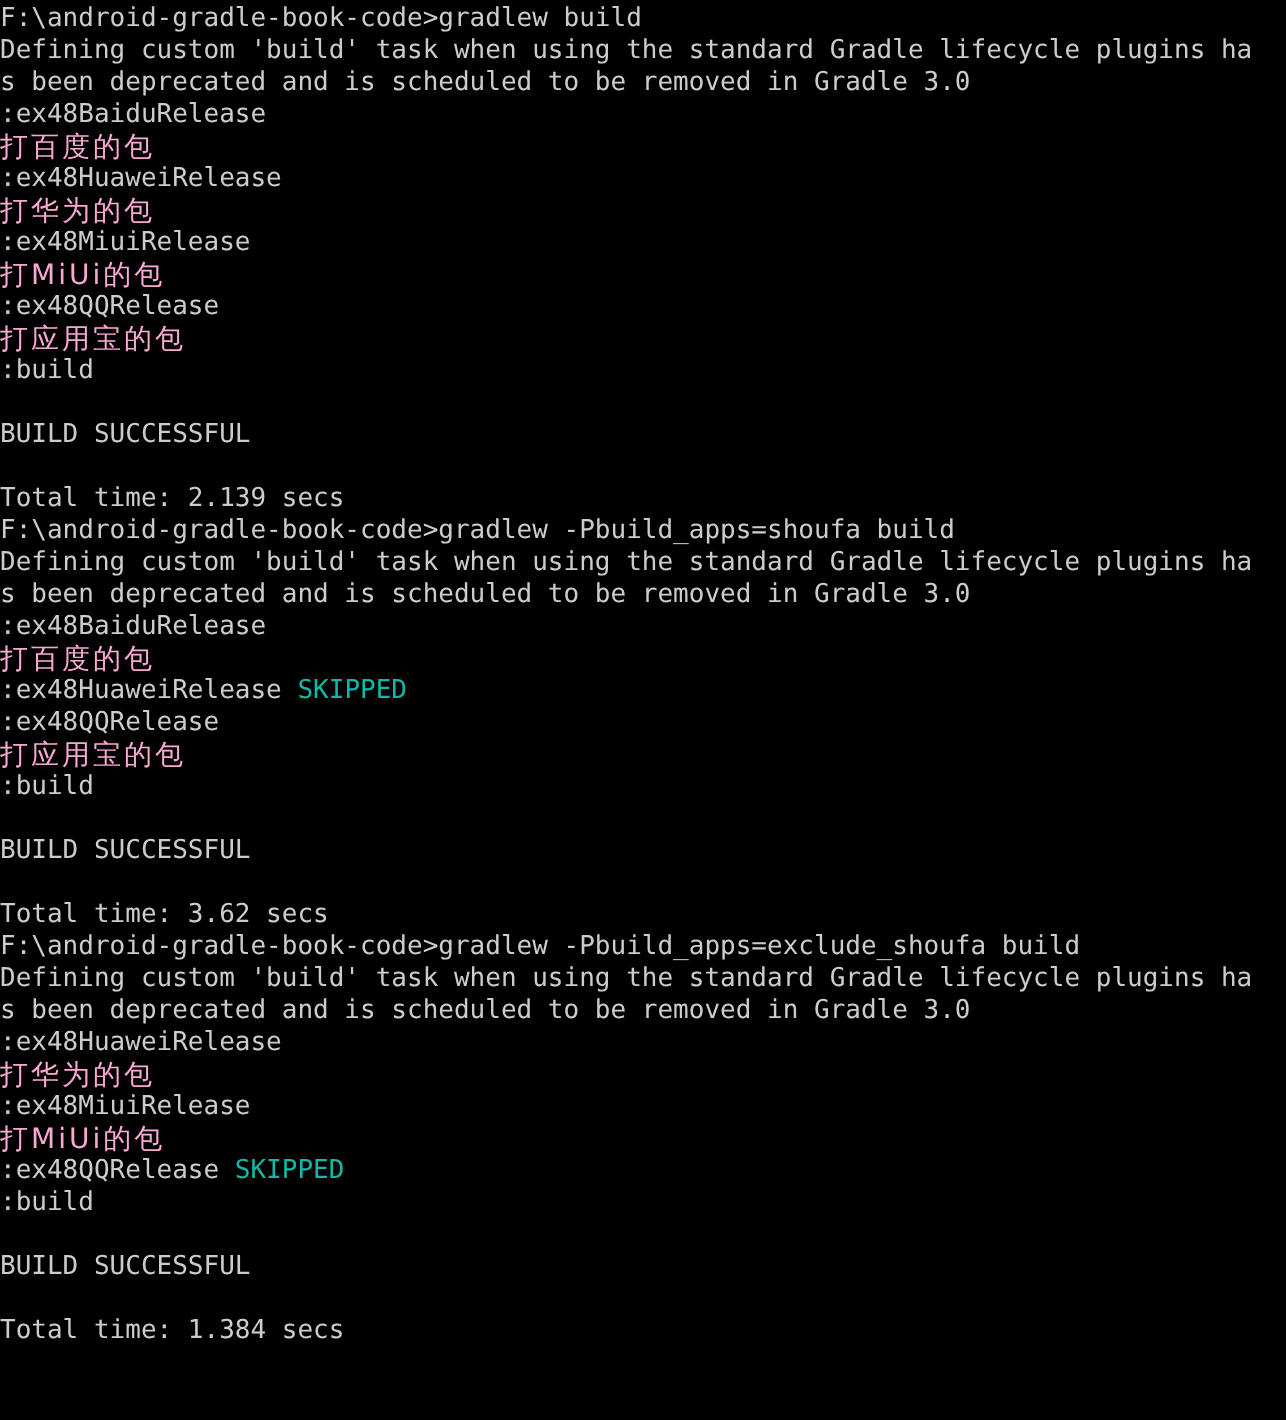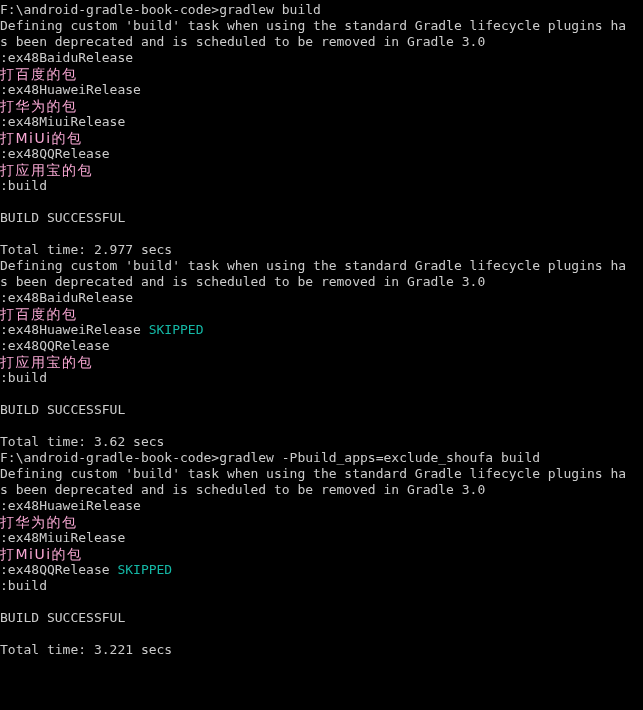--- a/index.html
+++ b/index.html
@@ -67,21 +67,22 @@
       <div class="line"><span class="seg normal">:ex48HuaweiRelease</span></div>
       <div class="line"><span class="seg cjk">打华为的包</span></div>
       <div class="line"><span class="seg normal">:ex48MiuiRelease</span></div>
       <div class="line"><span class="seg cjk">打MiUi的包</span></div>
       <div class="line"><span class="seg normal">:ex48QQRelease</span></div>
       <div class="line"><span class="seg cjk">打应用宝的包</span></div>
       <div class="line"><span class="seg normal">:build</span></div>
       <div class="line blank"></div>
       <div class="line"><span class="seg normal">BUILD SUCCESSFUL</span></div>
       <div class="line blank"></div>
-      <div class="line"><span class="seg normal">Total time: 2.977 secs</span></div>
+      <div class="line"><span class="seg normal">Total time: 2.139 secs</span></div>
+      <div class="line"><span class="seg normal">F:\android-gradle-book-code&gt;gradlew -Pbuild_apps=shoufa build</span></div>
       <div class="line"><span class="seg normal">Defining custom 'build' task when using the standard Gradle lifecycle plugins ha</span></div>
       <div class="line"><span class="seg normal">s been deprecated and is scheduled to be removed in Gradle 3.0</span></div>
       <div class="line"><span class="seg normal">:ex48BaiduRelease</span></div>
       <div class="line"><span class="seg cjk">打百度的包</span></div>
       <div class="line"><span class="seg normal">:ex48HuaweiRelease </span><span class="seg skipped">SKIPPED</span></div>
       <div class="line"><span class="seg normal">:ex48QQRelease</span></div>
       <div class="line"><span class="seg cjk">打应用宝的包</span></div>
       <div class="line"><span class="seg normal">:build</span></div>
       <div class="line blank"></div>
       <div class="line"><span class="seg normal">BUILD SUCCESSFUL</span></div>
@@ -92,15 +93,15 @@
       <div class="line"><span class="seg normal">s been deprecated and is scheduled to be removed in Gradle 3.0</span></div>
       <div class="line"><span class="seg normal">:ex48HuaweiRelease</span></div>
       <div class="line"><span class="seg cjk">打华为的包</span></div>
       <div class="line"><span class="seg normal">:ex48MiuiRelease</span></div>
       <div class="line"><span class="seg cjk">打MiUi的包</span></div>
       <div class="line"><span class="seg normal">:ex48QQRelease </span><span class="seg skipped">SKIPPED</span></div>
       <div class="line"><span class="seg normal">:build</span></div>
       <div class="line blank"></div>
       <div class="line"><span class="seg normal">BUILD SUCCESSFUL</span></div>
       <div class="line blank"></div>
-      <div class="line"><span class="seg normal">Total time: 3.221 secs</span></div>
+      <div class="line"><span class="seg normal">Total time: 1.384 secs</span></div>
     </div>
 </div>
 
 </body></html>

